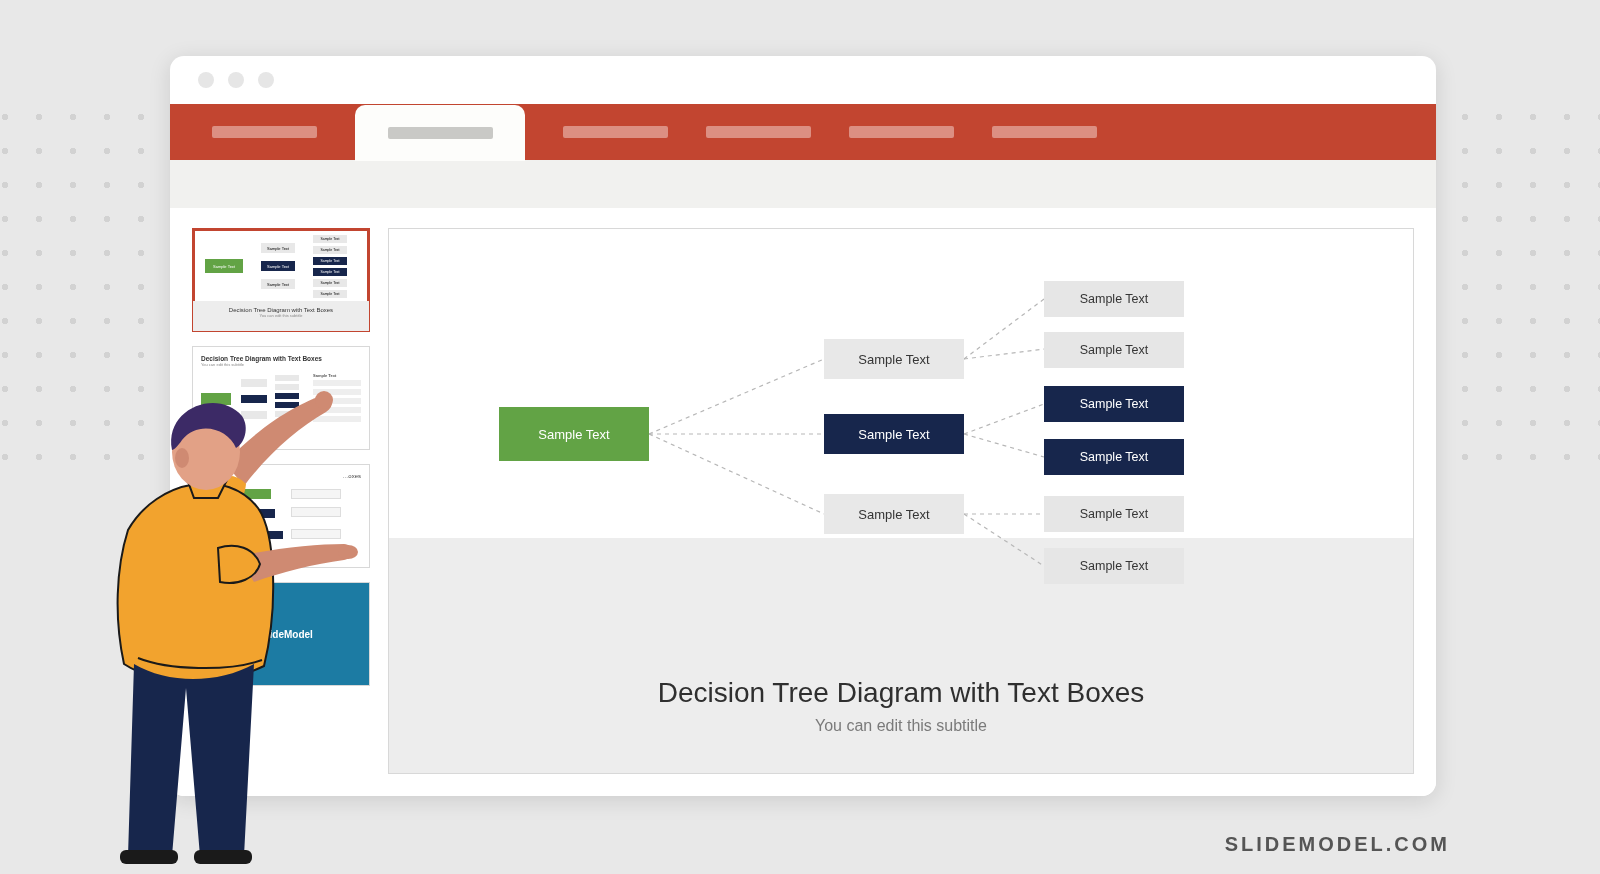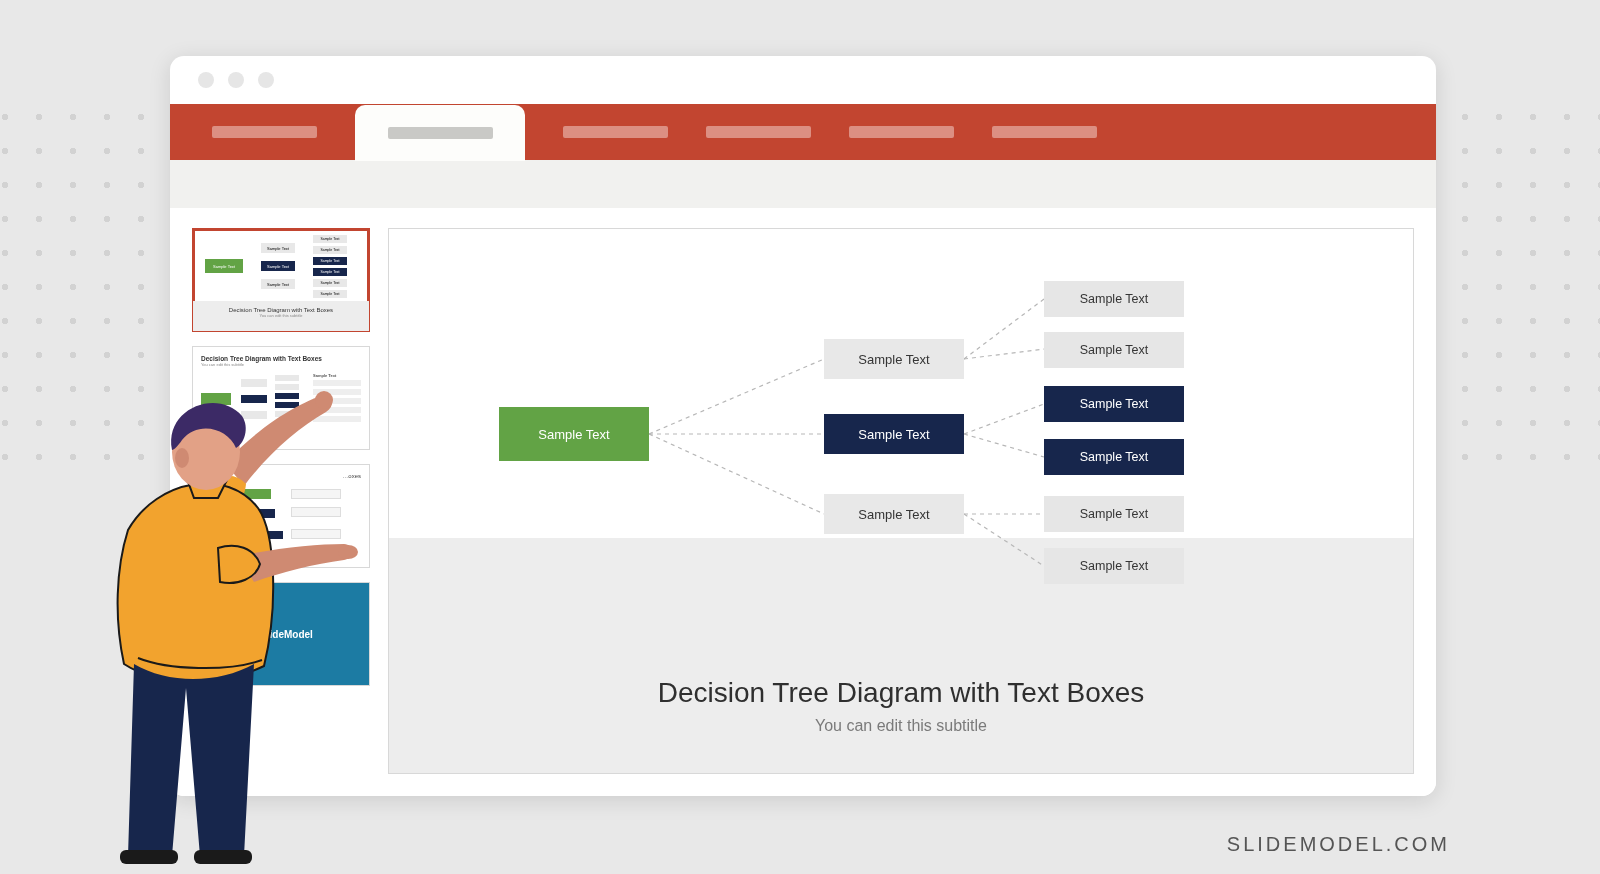--- a/index.html
+++ b/index.html
@@ -170,21 +170,21 @@
   svg.connectors line { stroke:#b7b7b7; stroke-width:1.2; stroke-dasharray:4 4; }
 
   
   .brand {
     position: absolute;
     right: 150px;
     bottom: 18px;
     font-size: 20px;
     letter-spacing: 3px;
     color: #555;
-    font-weight: 400;
+    font-weight: 700;
   }
 
   
   .person {
     position: absolute;
     left: 68px;
     top: 358px;
     width: 330px;
     height: 510px;
     z-index: 50;

